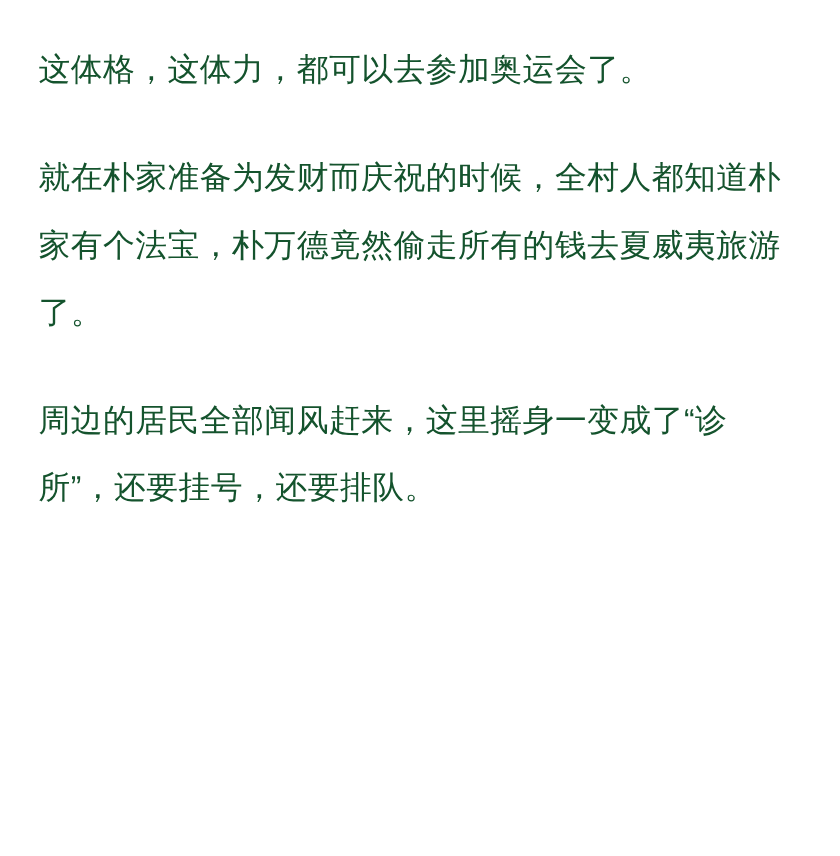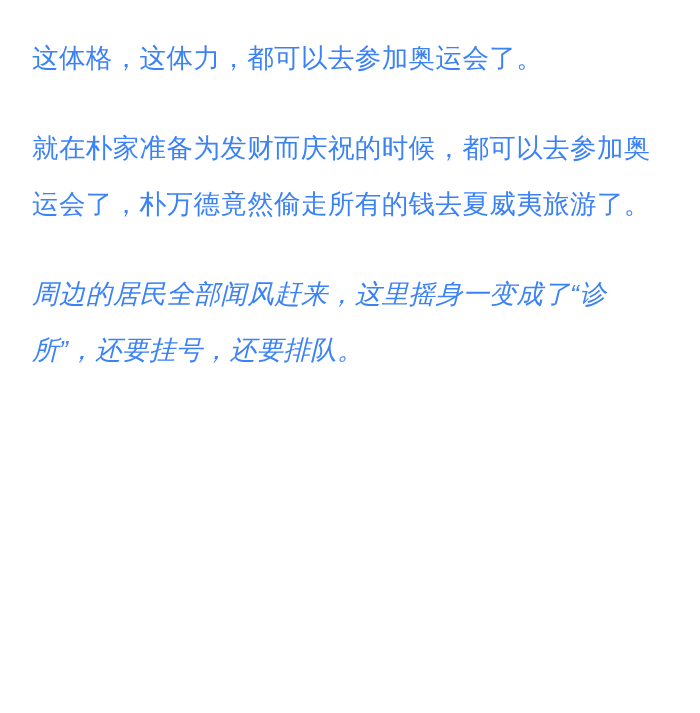--- a/index.html
+++ b/index.html
@@ -16,31 +16,30 @@
   }
   .article {
     box-sizing: border-box;
     width: 700px;
     padding: 30px 32px 0 32px;
   }
   .para {
     font-size: 26.5px;
     line-height: 56px;
     letter-spacing: 0.4px;
-    color: #3b82f6;
+    color: #14532d;
     margin: 0 0 34px 0;
     text-align: left;
     word-break: break-all;
     font-weight: 400;
   }
   .para:last-child {
     margin-bottom: 0;
-    font-style: italic;
   }
 </style>
 </head>
 <body>
 
 <div class="article">
   <p class="para">这体格，这体力，都可以去参加奥运会了。</p>
-  <p class="para">就在朴家准备为发财而庆祝的时候，都可以去参加奥运会了，朴万德竟然偷走所有的钱去夏威夷旅游了。</p>
+  <p class="para">就在朴家准备为发财而庆祝的时候，全村人都知道朴家有个法宝，朴万德竟然偷走所有的钱去夏威夷旅游了。</p>
   <p class="para">周边的居民全部闻风赶来，这里摇身一变成了“诊所”，还要挂号，还要排队。</p>
 </div>
 
 </body></html>

